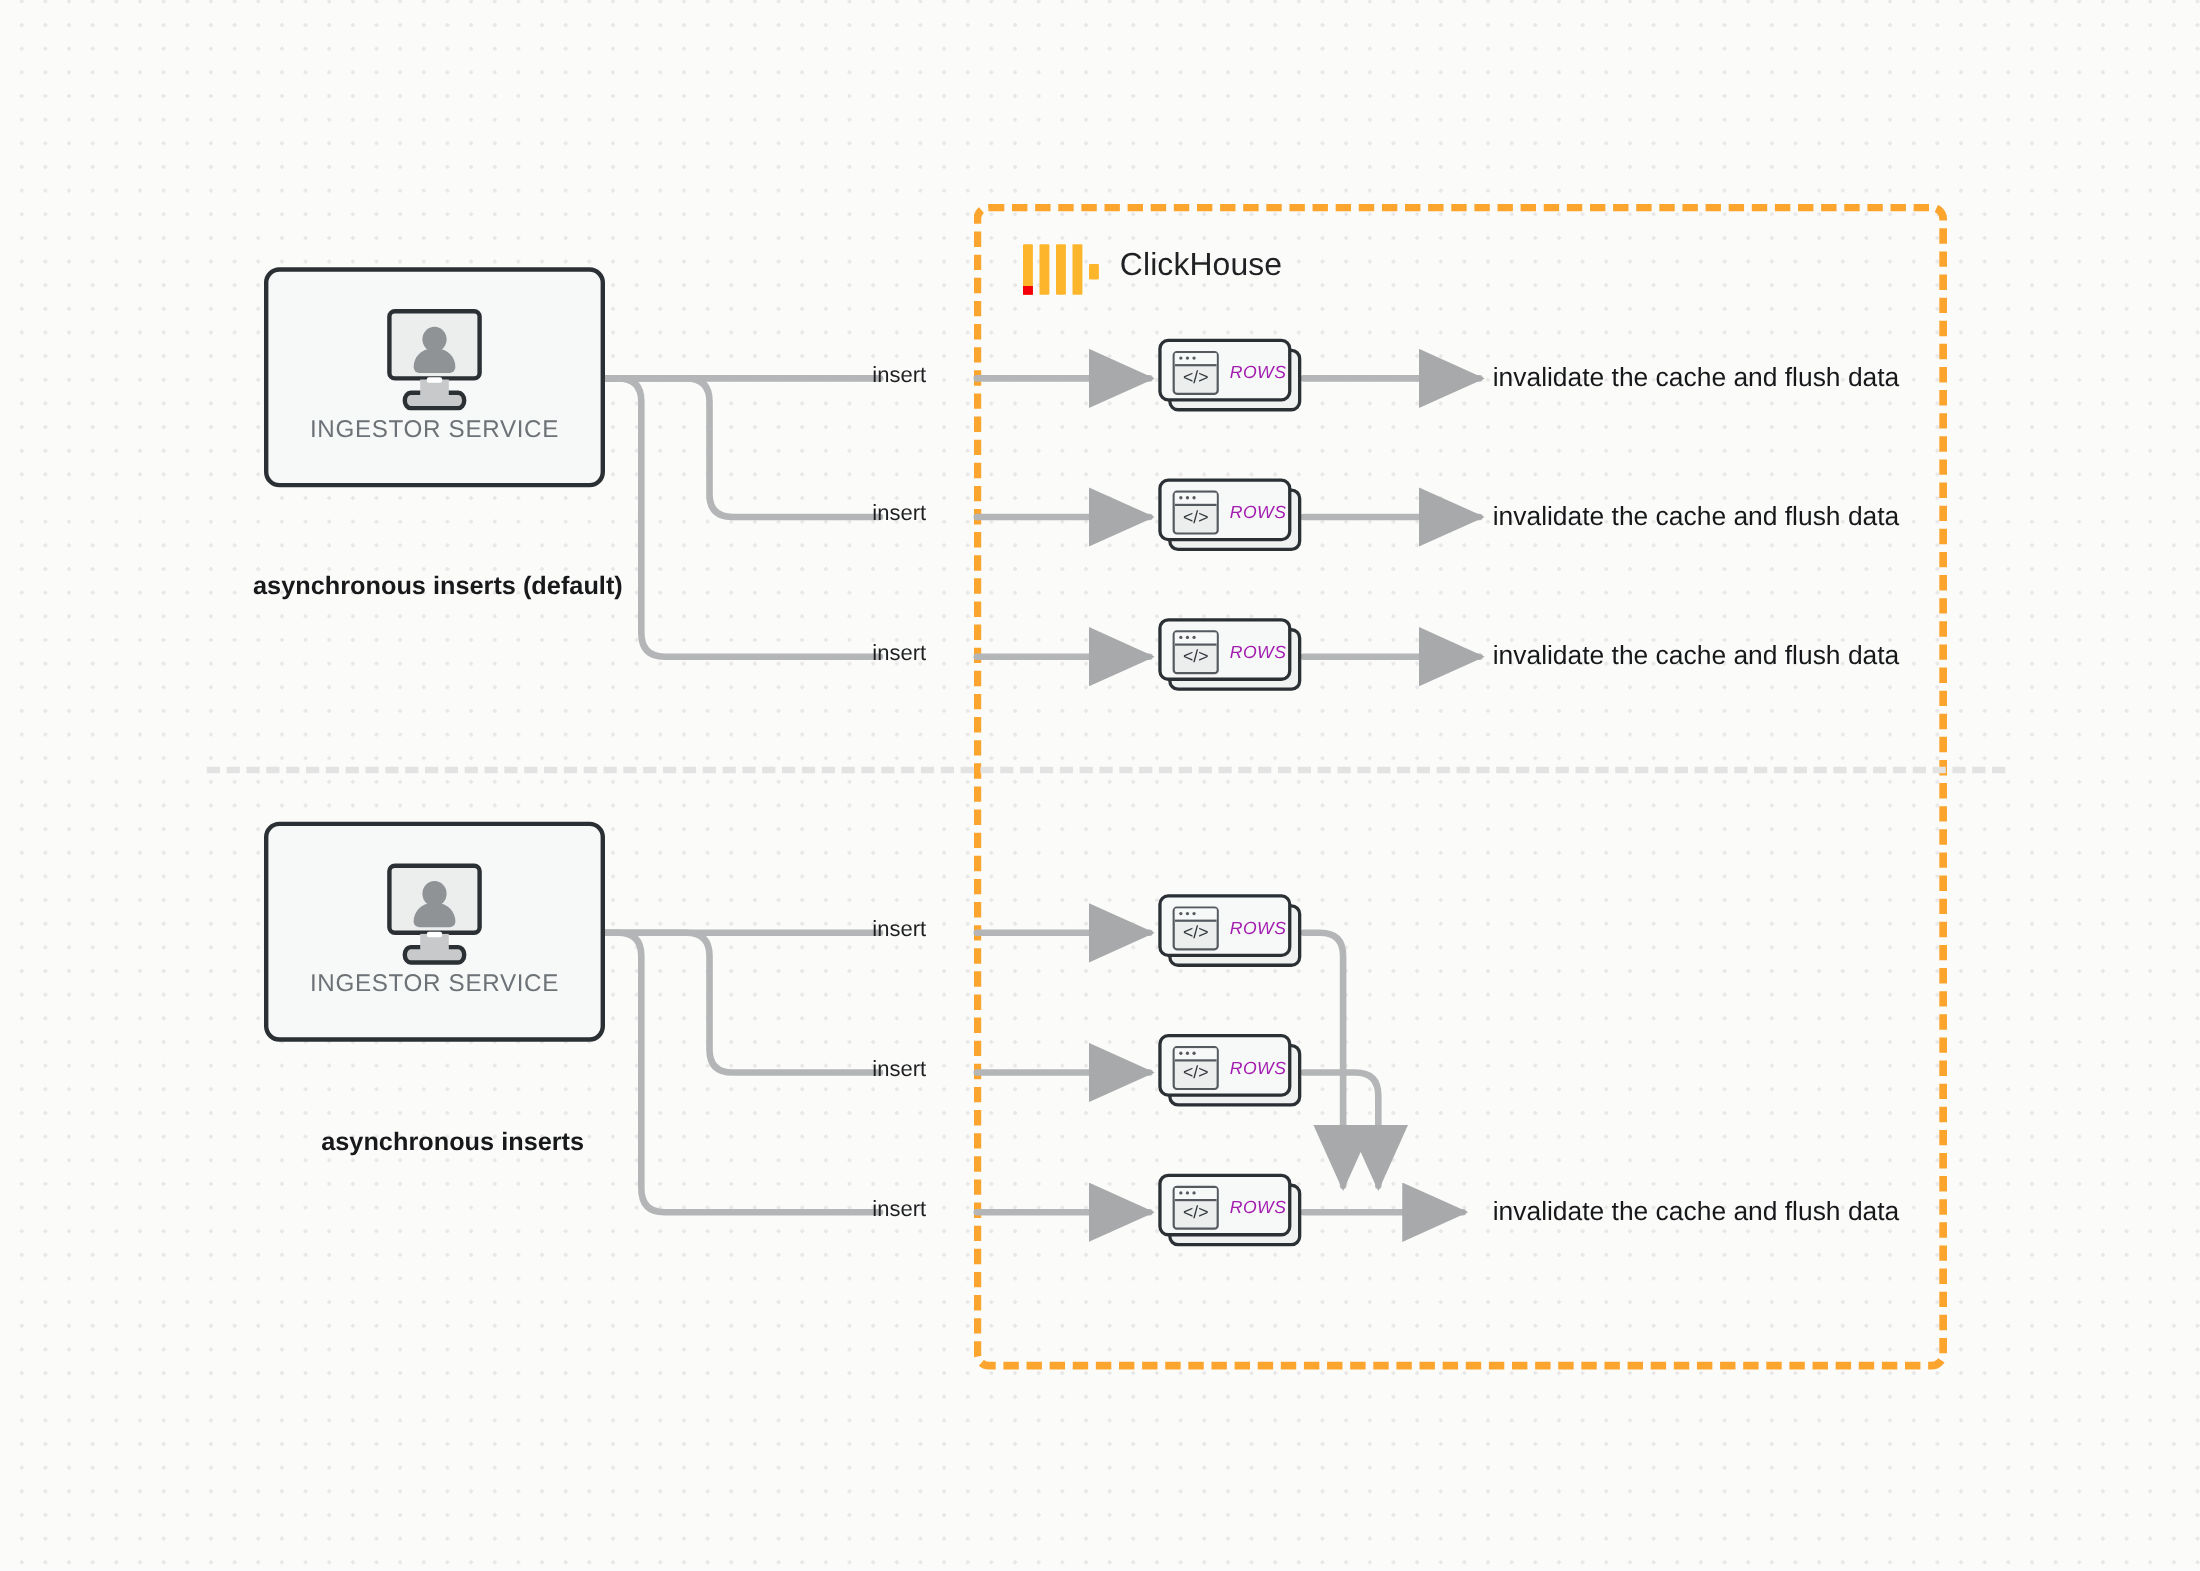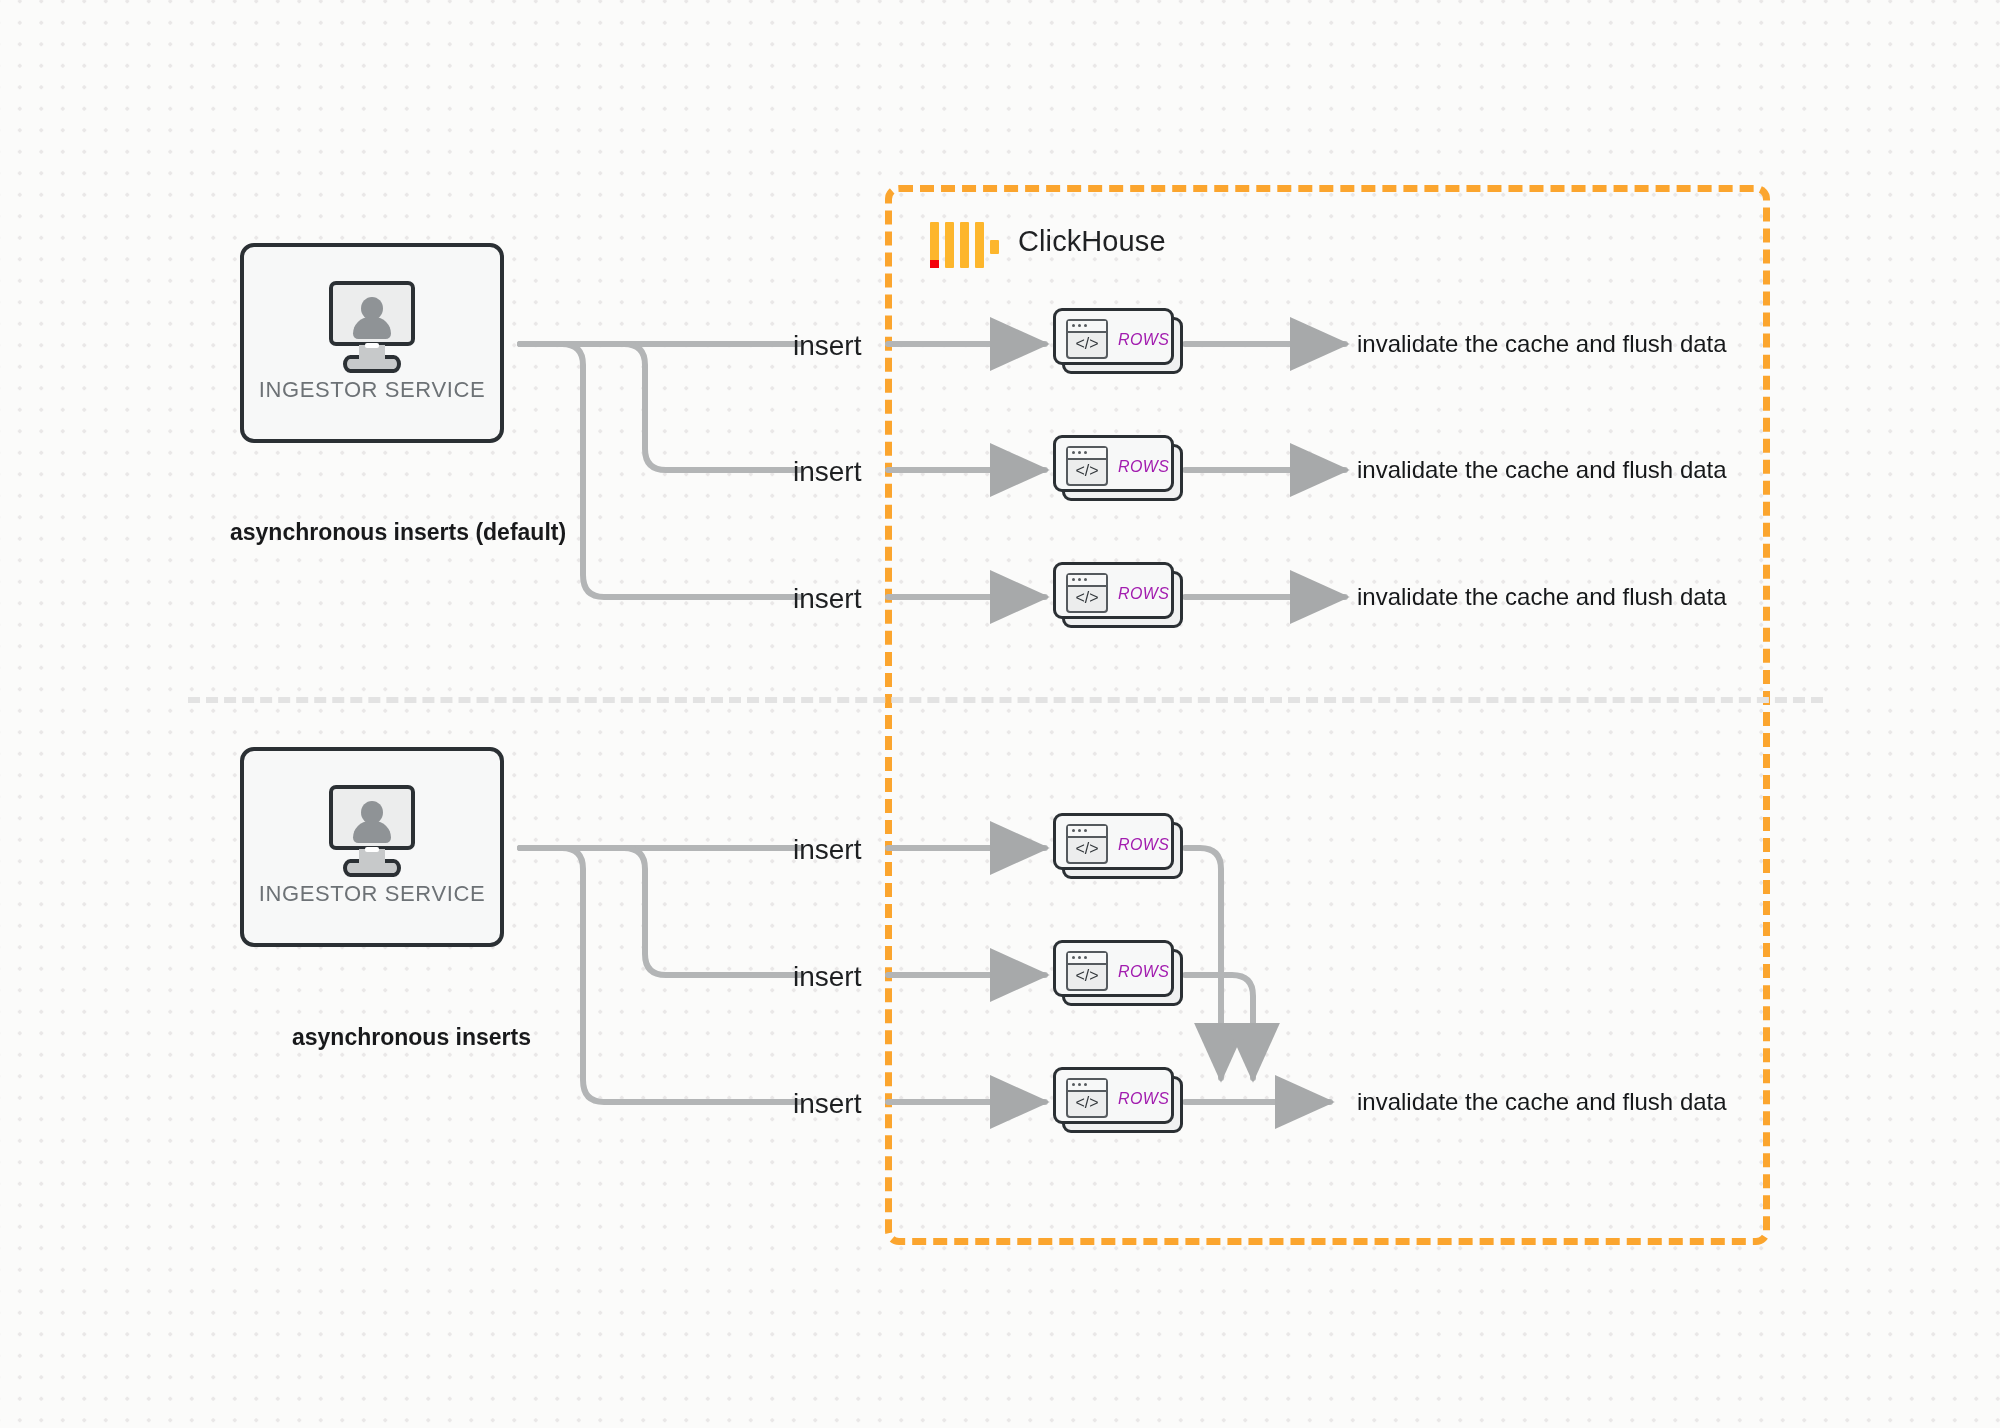--- a/index.html
+++ b/index.html
@@ -72,21 +72,21 @@
     top: 225px;
     font-size: 29px;
     color: #1f2123;
     letter-spacing: 0.1px;
     white-space: nowrap;
   }
 
   
   .ingestor {
     position: absolute;
-    width: 264px;
+    width: 310px;
     height: 200px;
     background: #f7f8f8;
     border: 4px solid #2b3034;
     border-radius: 14px;
     box-sizing: border-box;
   }
   .ingestor .label {
     position: absolute;
     left: 0;
     right: 0;
@@ -278,21 +278,21 @@
     left: 0;
     top: 0;
     width: 2000px;
     height: 1428px;
     pointer-events: none;
   }
 
   
   .edge-label {
     position: absolute;
-    font-size: 28px;
+    font-size: 20px;
     color: #1d1f21;
     white-space: nowrap;
   }
   .edge-label.insert { color: #1d1f21; }
   .sink-label {
     position: absolute;
     font-size: 24px;
     color: #16181a;
     white-space: nowrap;
   }

